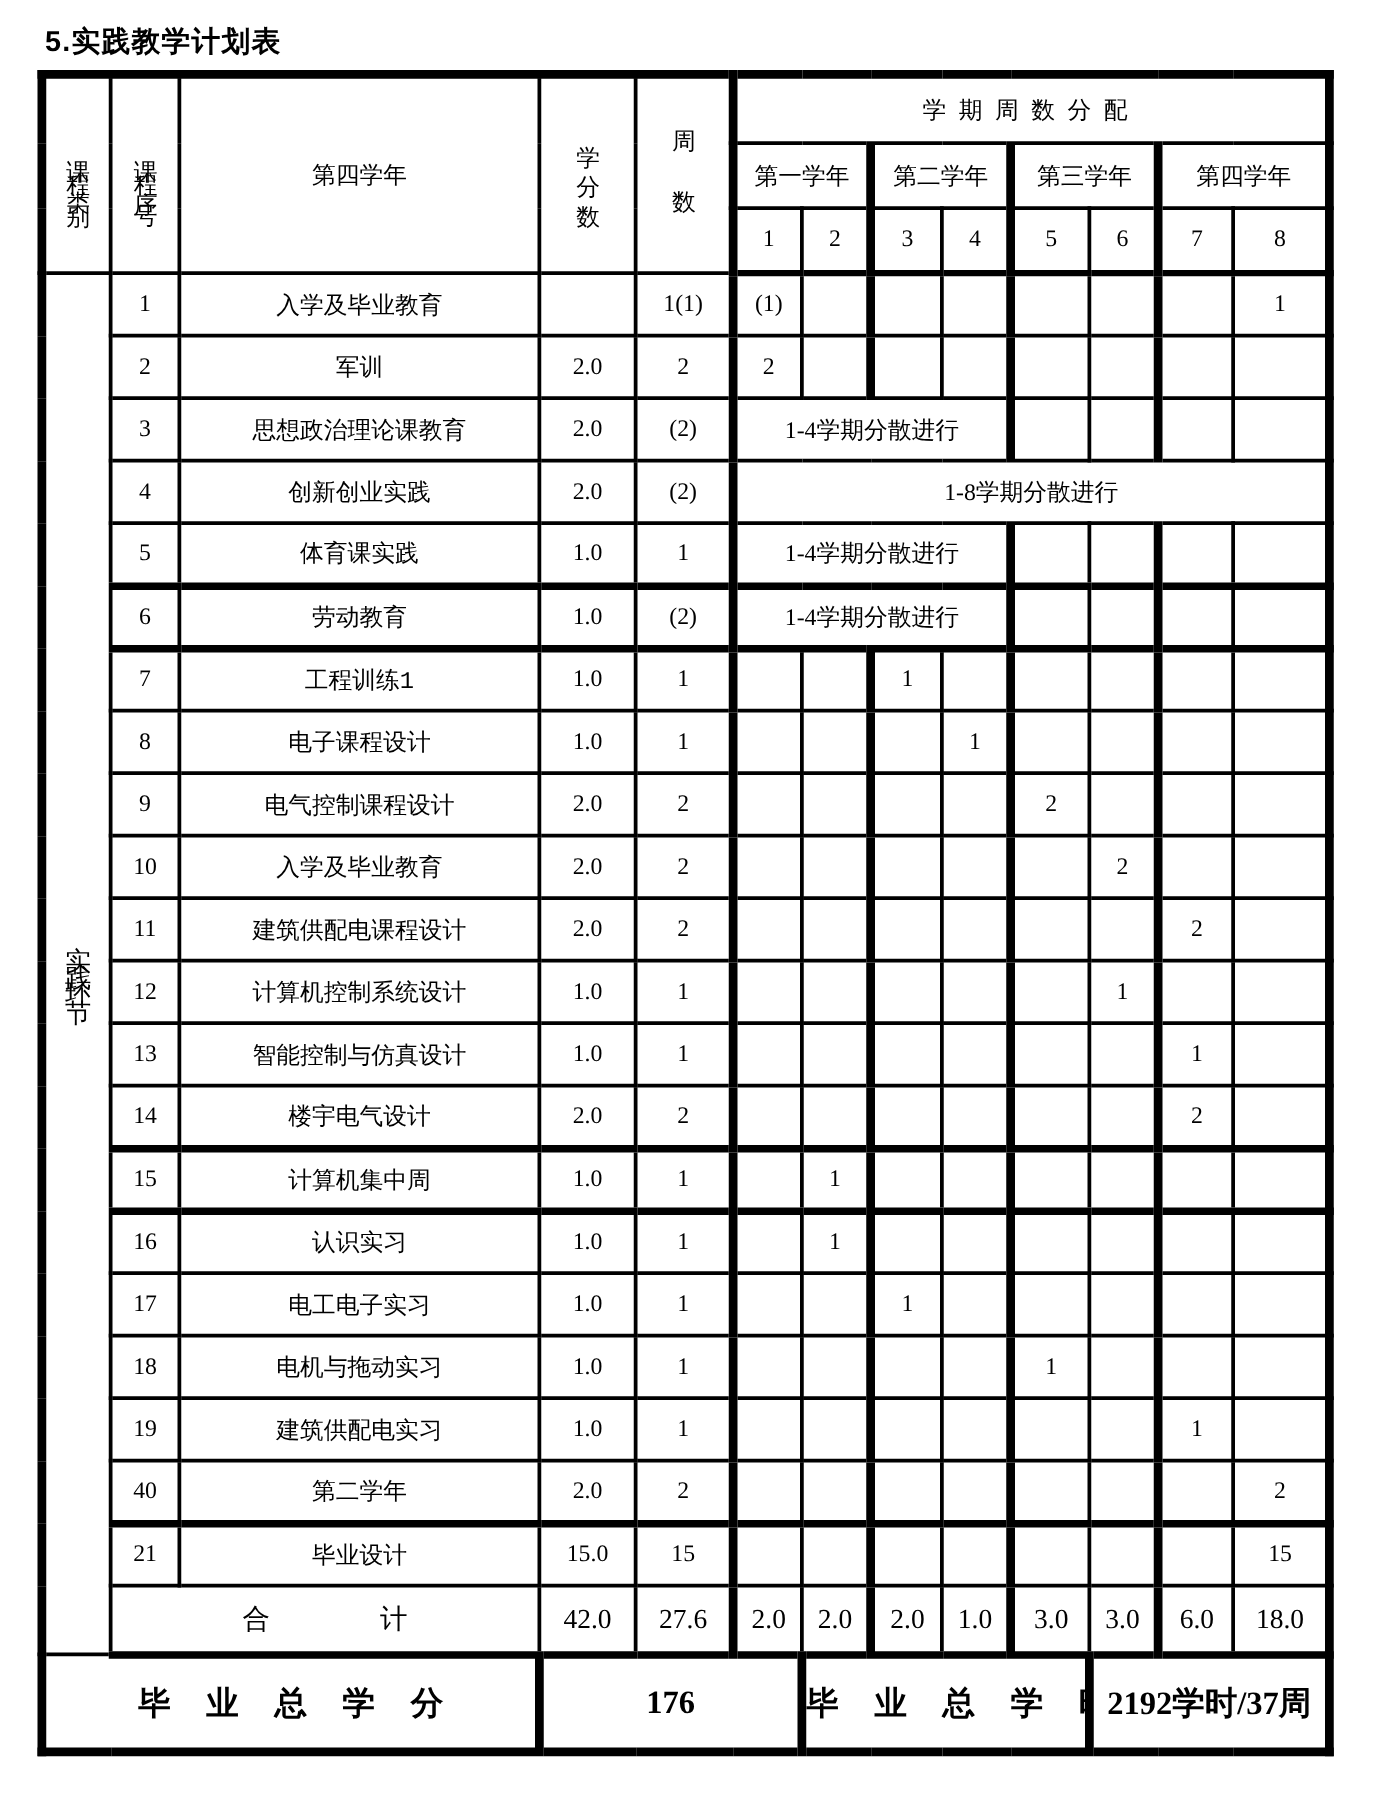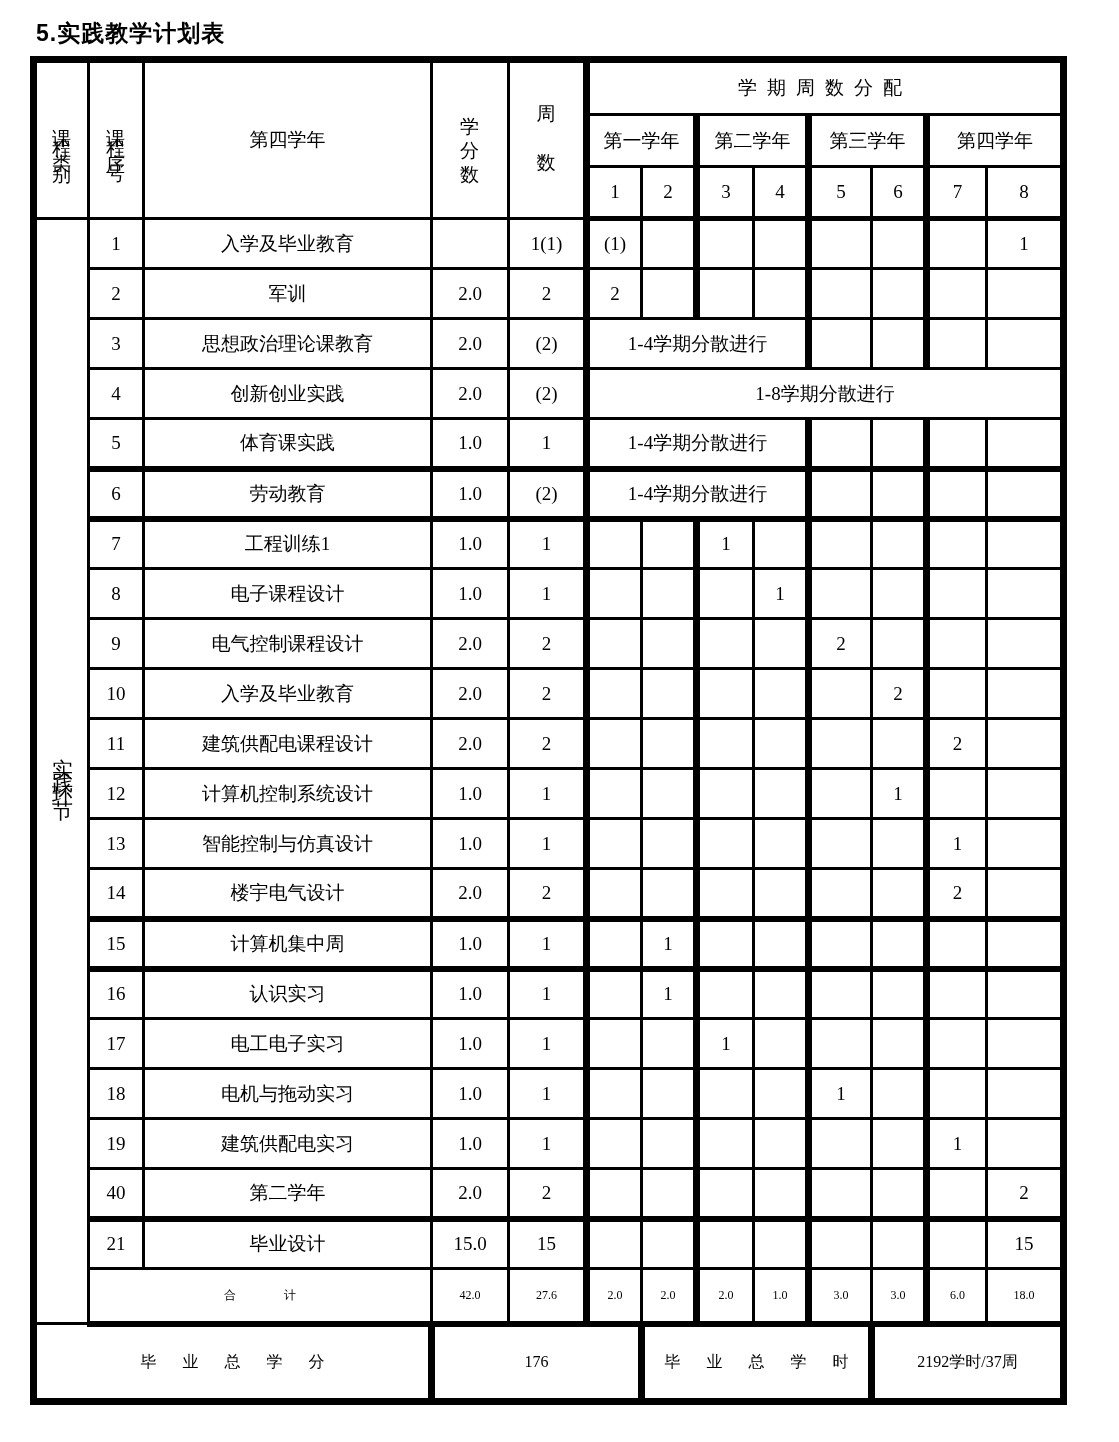--- a/index.html
+++ b/index.html
@@ -40,42 +40,43 @@
   }
   thead tr:nth-child(1) { height: 55px; }
   thead tr:nth-child(2) { height: 52px; }
   thead tr:nth-child(3) { height: 52px; }
   thead th { font-size: 21px; }
   thead tr.thickb th { border-bottom-width: 5px; }
   tbody tr { height: 50px; }
   tbody tr.thickb td { border-bottom-width: 6px; }
   #totals-row { height: 55px; }
   #footer-row { height: 78px; }
-  #footer-row td { font-size: 16px; }
+  #footer-row td { font-size: 26px; font-weight: bold; }
   .yr { border-right-width: 7px !important; }
   .name {
     text-align: left;
     padding-left: 14px;
     font-size: 20px;
+    font-family: Liberation Mono, monospace;
   }
   .num { font-size: 19px; }
   .cat-cell { border-bottom-width: 6px; }
   .vtext {
     display: inline-block;
     writing-mode: vertical-rl;
     text-orientation: upright;
     line-height: 1;
   }
   .v4 { letter-spacing: 12px; }
   .v3 { letter-spacing: 24px; }
   .v2 { letter-spacing: 48px; }
   .vcat { letter-spacing: 14px; font-size: 21px; }
   .dist { letter-spacing: 10px; }
   .spaced { white-space: pre; word-spacing: 22px; }
-  #totals-row td { font-size: 12px; }
+  #totals-row td { font-size: 22px; }
 </style>
 </head>
 <body>
 
 <div class="page">
   <div class="title">5.实践教学计划表</div>
 
   <table class="plan">
     <colgroup>
       <col style="width:55px">

